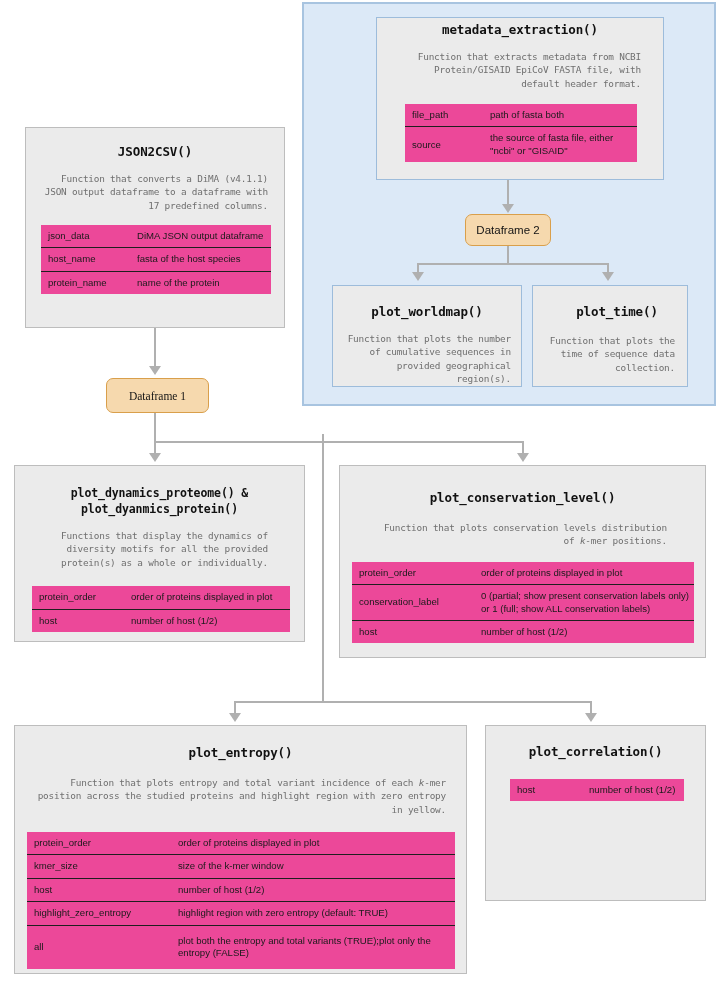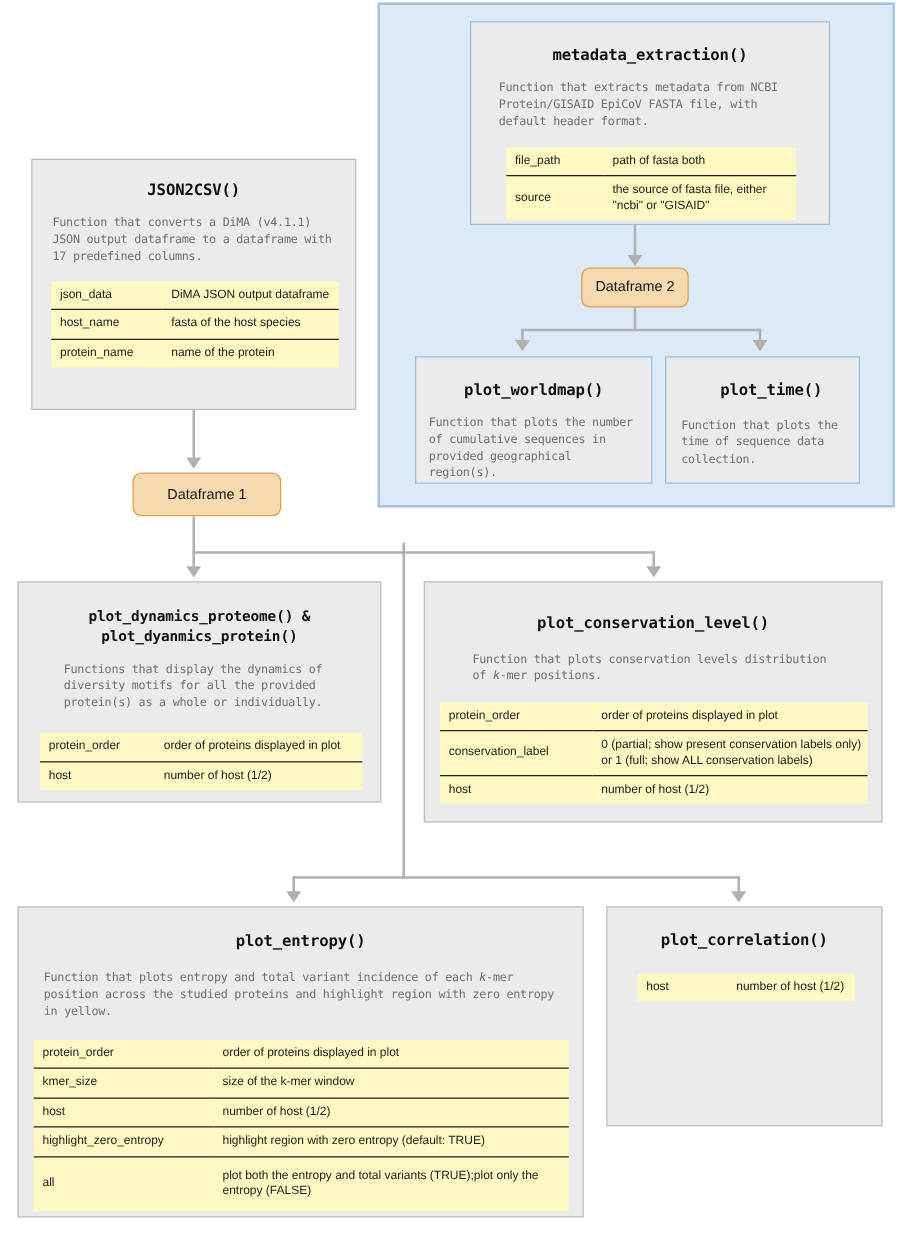--- a/index.html
+++ b/index.html
@@ -45,30 +45,30 @@
     text-align: center;
     line-height: 1.35;
     letter-spacing: -0.1px;
   }
   .fbox-title.small { font-size: 11.5px; }
 
   .fbox-desc {
     font-family: "DejaVu Sans Mono", "Liberation Mono", monospace;
     font-size: 9.4px;
     color: #6f6f6f;
-    text-align: left;
+    text-align: right;
     line-height: 1.42;
     letter-spacing: -0.2px;
   }
   .fbox-desc i { font-style: italic; }
 
   
   table.ptable {
     border-collapse: collapse;
-    background: #fef9c3;
+    background: #ec4899;
     table-layout: fixed;
   }
   table.ptable td {
     font-family: "Liberation Sans", sans-serif;
     font-size: 9.6px;
     color: #1a1a1a;
     padding: 5px 5px 5px 7px;
     vertical-align: middle;
     line-height: 1.3;
     border: none;
@@ -111,21 +111,21 @@
     border-right: 6.5px solid transparent;
     border-top: 9px solid #b0b0b0;
   }
 </style>
 </head>
 <body>
 
 <div id="blue-panel"></div>
 
 <div class="fbox blue-edge" style="left:376px; top:17px; width:288px; height:163px;">
-  <div class="fbox-title" style="margin-top:18px;">metadata_extraction()</div>
+  <div class="fbox-title" style="margin-top:4px;">metadata_extraction()</div>
   <div class="fbox-desc" style="margin:11px 22px 0 22px;">Function that extracts metadata from NCBI Protein/GISAID EpiCoV FASTA file, with default header format.</div>
   <table class="ptable" style="margin:14px 0 0 28px; width:232px;">
     <tbody>
         <tr>
       <td style="width:66px;">file_path</td>
       <td>path of fasta both</td>
     </tr>
     <tr>
       <td style="width:66px;">source</td>
       <td>the source of fasta file, either "ncbi" or "GISAID"</td>
@@ -175,21 +175,21 @@
       <td style="width:77px;">protein_name</td>
       <td>name of the protein</td>
     </tr>
   </tbody>
     </table>
 </div>
 
 <div class="vline" style="left:154px; top:328px; height:39px;"></div>
 <div class="arrow" style="left:148.5px; top:366px;"></div>
 
-<div class="pill" style="left:106px; top:378px; width:119px; height:35px;">
+<div class="pill" style="left:106px; top:378px; width:103px; height:35px;font-family:Liberation Serif, serif;">
   <span>Dataframe 1</span>
 </div>
 
 <div class="vline" style="left:154px; top:413px; height:30px;"></div>
 <div class="hline" style="left:154px; top:441px; width:370px;"></div>
 <div class="vline" style="left:154px; top:441px; height:13px;"></div>
 <div class="arrow" style="left:148.5px; top:453px;"></div>
 <div class="vline" style="left:522px; top:441px; height:13px;"></div>
 <div class="arrow" style="left:516.5px; top:453px;"></div>
 

